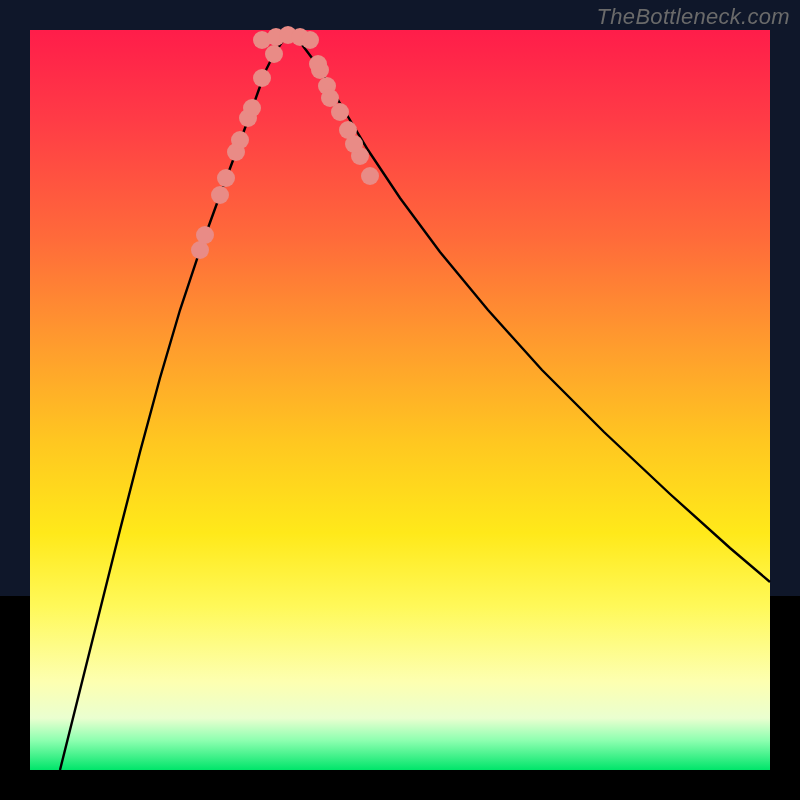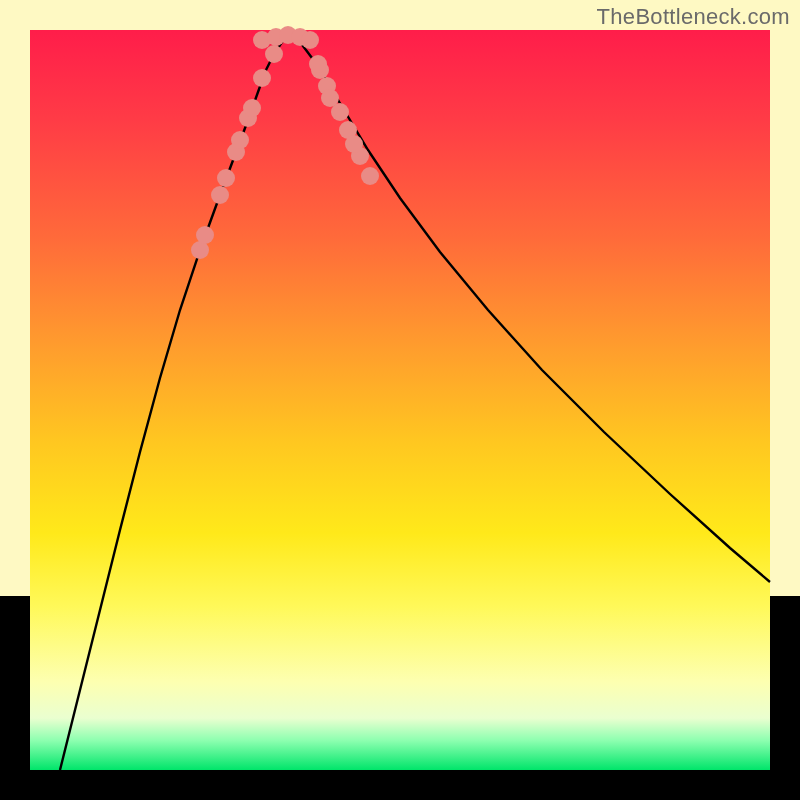--- a/index.html
+++ b/index.html
@@ -8,21 +8,22 @@
     width: 800px;
     height: 800px;
     overflow: hidden;
     font-family: Arial, Helvetica, sans-serif;
     background: #000;
   }
   .frame {
     position: relative;
     width: 800px;
     height: 596px;
-    background: #fef9c3;
+    background: #0f172a;
+    font-style: italic;
   }
   .plot {
     position: absolute;
     left: 30px;
     top: 30px;
     width: 740px;
     height: 740px;
     
     background: linear-gradient(
       to bottom,

